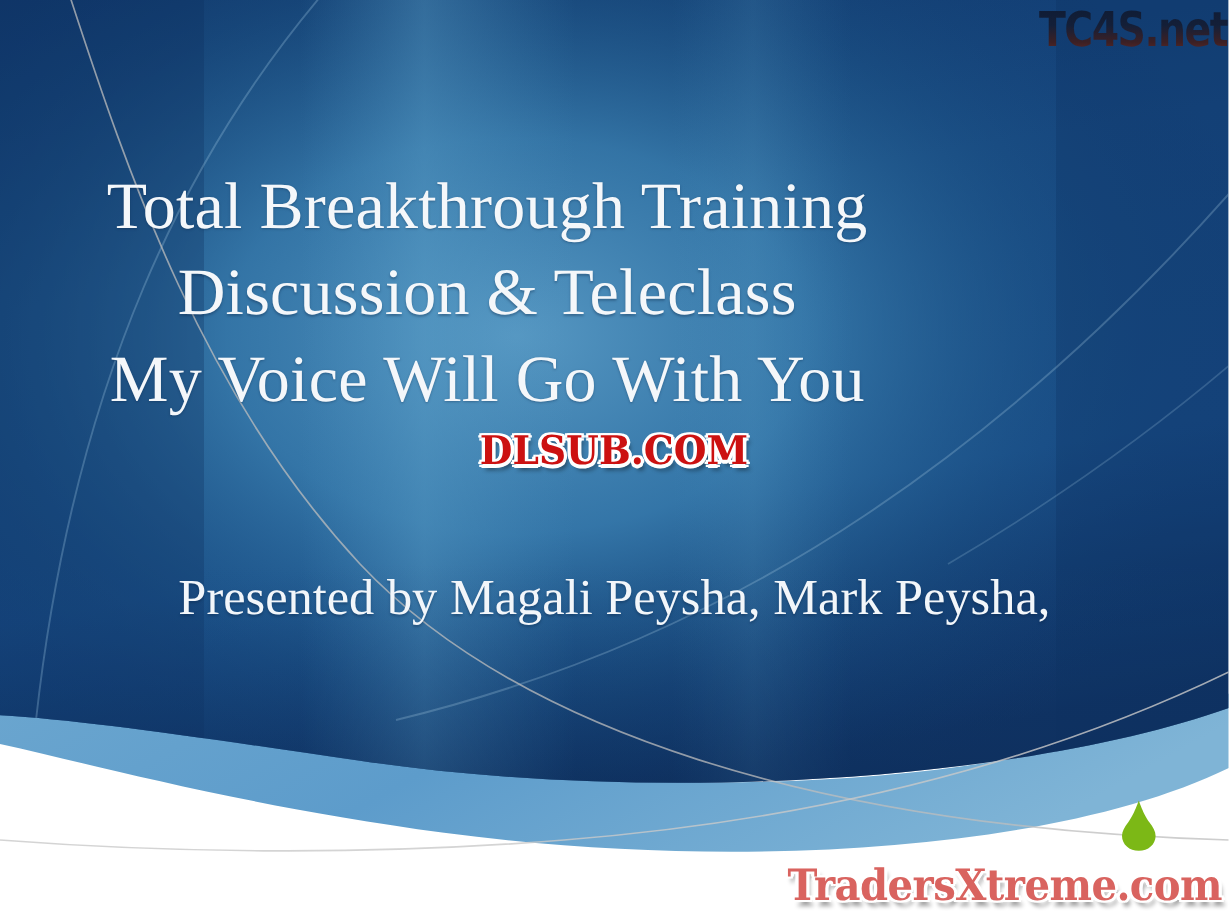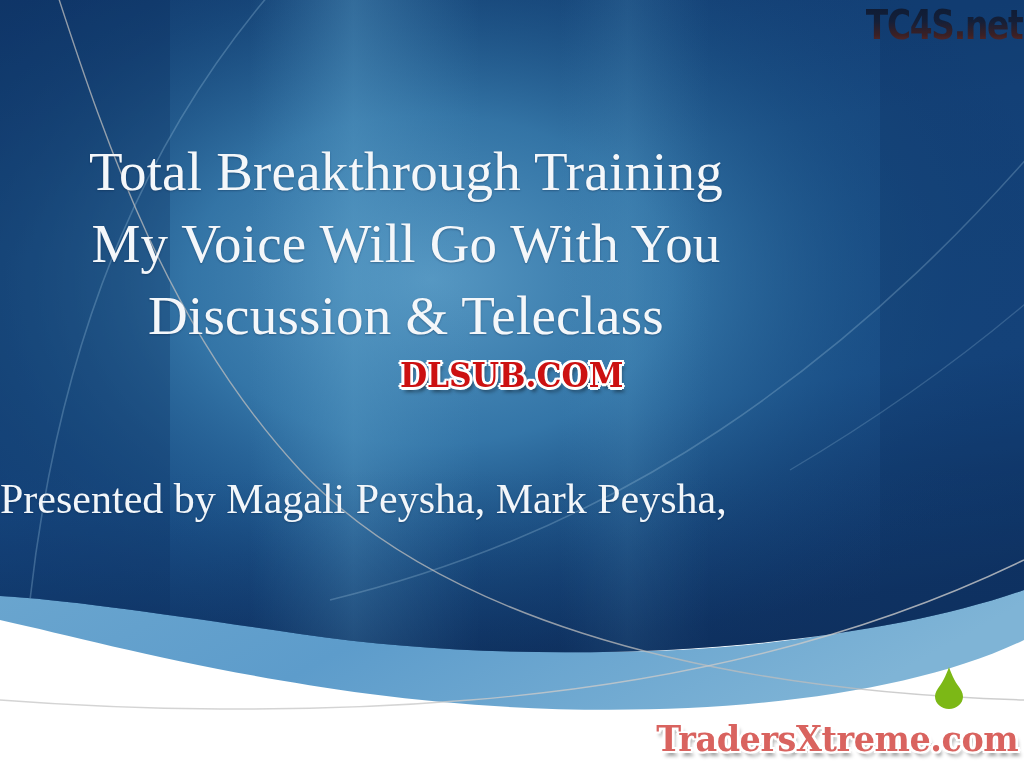--- a/index.html
+++ b/index.html
@@ -51,20 +51,21 @@
     text-shadow: 0 1px 2px rgba(8,32,62,0.35);
     white-space: nowrap;
   }
 
   
   .subtitle-block {
     position: absolute;
     left: 0;
     top: 472px;
     width: 1024px;
+    text-align: center;
     z-index: 5;
   }
   .subtitle-line {
     display: block;
     color: #f2f6fa;
     font-family: "Liberation Serif", serif;
     font-size: 42px;
     line-height: 55px;
     font-weight: normal;
     text-shadow: 0 1px 2px rgba(8,32,62,0.35);
@@ -218,22 +219,22 @@
       <path d="M1060,120 C980,215 870,330 720,430 C600,510 470,566 330,600" fill="none" stroke="#a8cde4" stroke-opacity="0.28" stroke-width="1.6"></path>
       <path d="M1080,255 C1000,330 900,405 790,470" fill="none" stroke="#a8cde4" stroke-opacity="0.22" stroke-width="1.4"></path>
     </g>
 
     <path d="M56,-10 C108,150 170,330 300,470 C430,608 680,690 1024,700" fill="none" stroke="#bdbdbd" stroke-opacity="0.75" stroke-width="1.4"></path>
     <path d="M1024,560 C900,620 720,680 470,700 C300,714 130,710 0,700" fill="none" stroke="#c9c9c9" stroke-opacity="0.8" stroke-width="1.4"></path>
   </svg>
 
   <div class="title-block">
     <span class="title-line">Total Breakthrough Training</span>
+    <span class="title-line">Discussion &amp; Teleclass</span>
     <span class="title-line">My Voice Will Go With You</span>
-    <span class="title-line">Discussion &amp; Teleclass</span>
   </div>
 
   <div class="subtitle-block">
     <span class="subtitle-line">Presented by Magali Peysha, Mark Peysha,</span>
   </div>
 
   <div class="wm-tc4s">TC4S.net</div>
 
   <div class="wm-dlsub">
     <span>DLSUB.COM</span>

